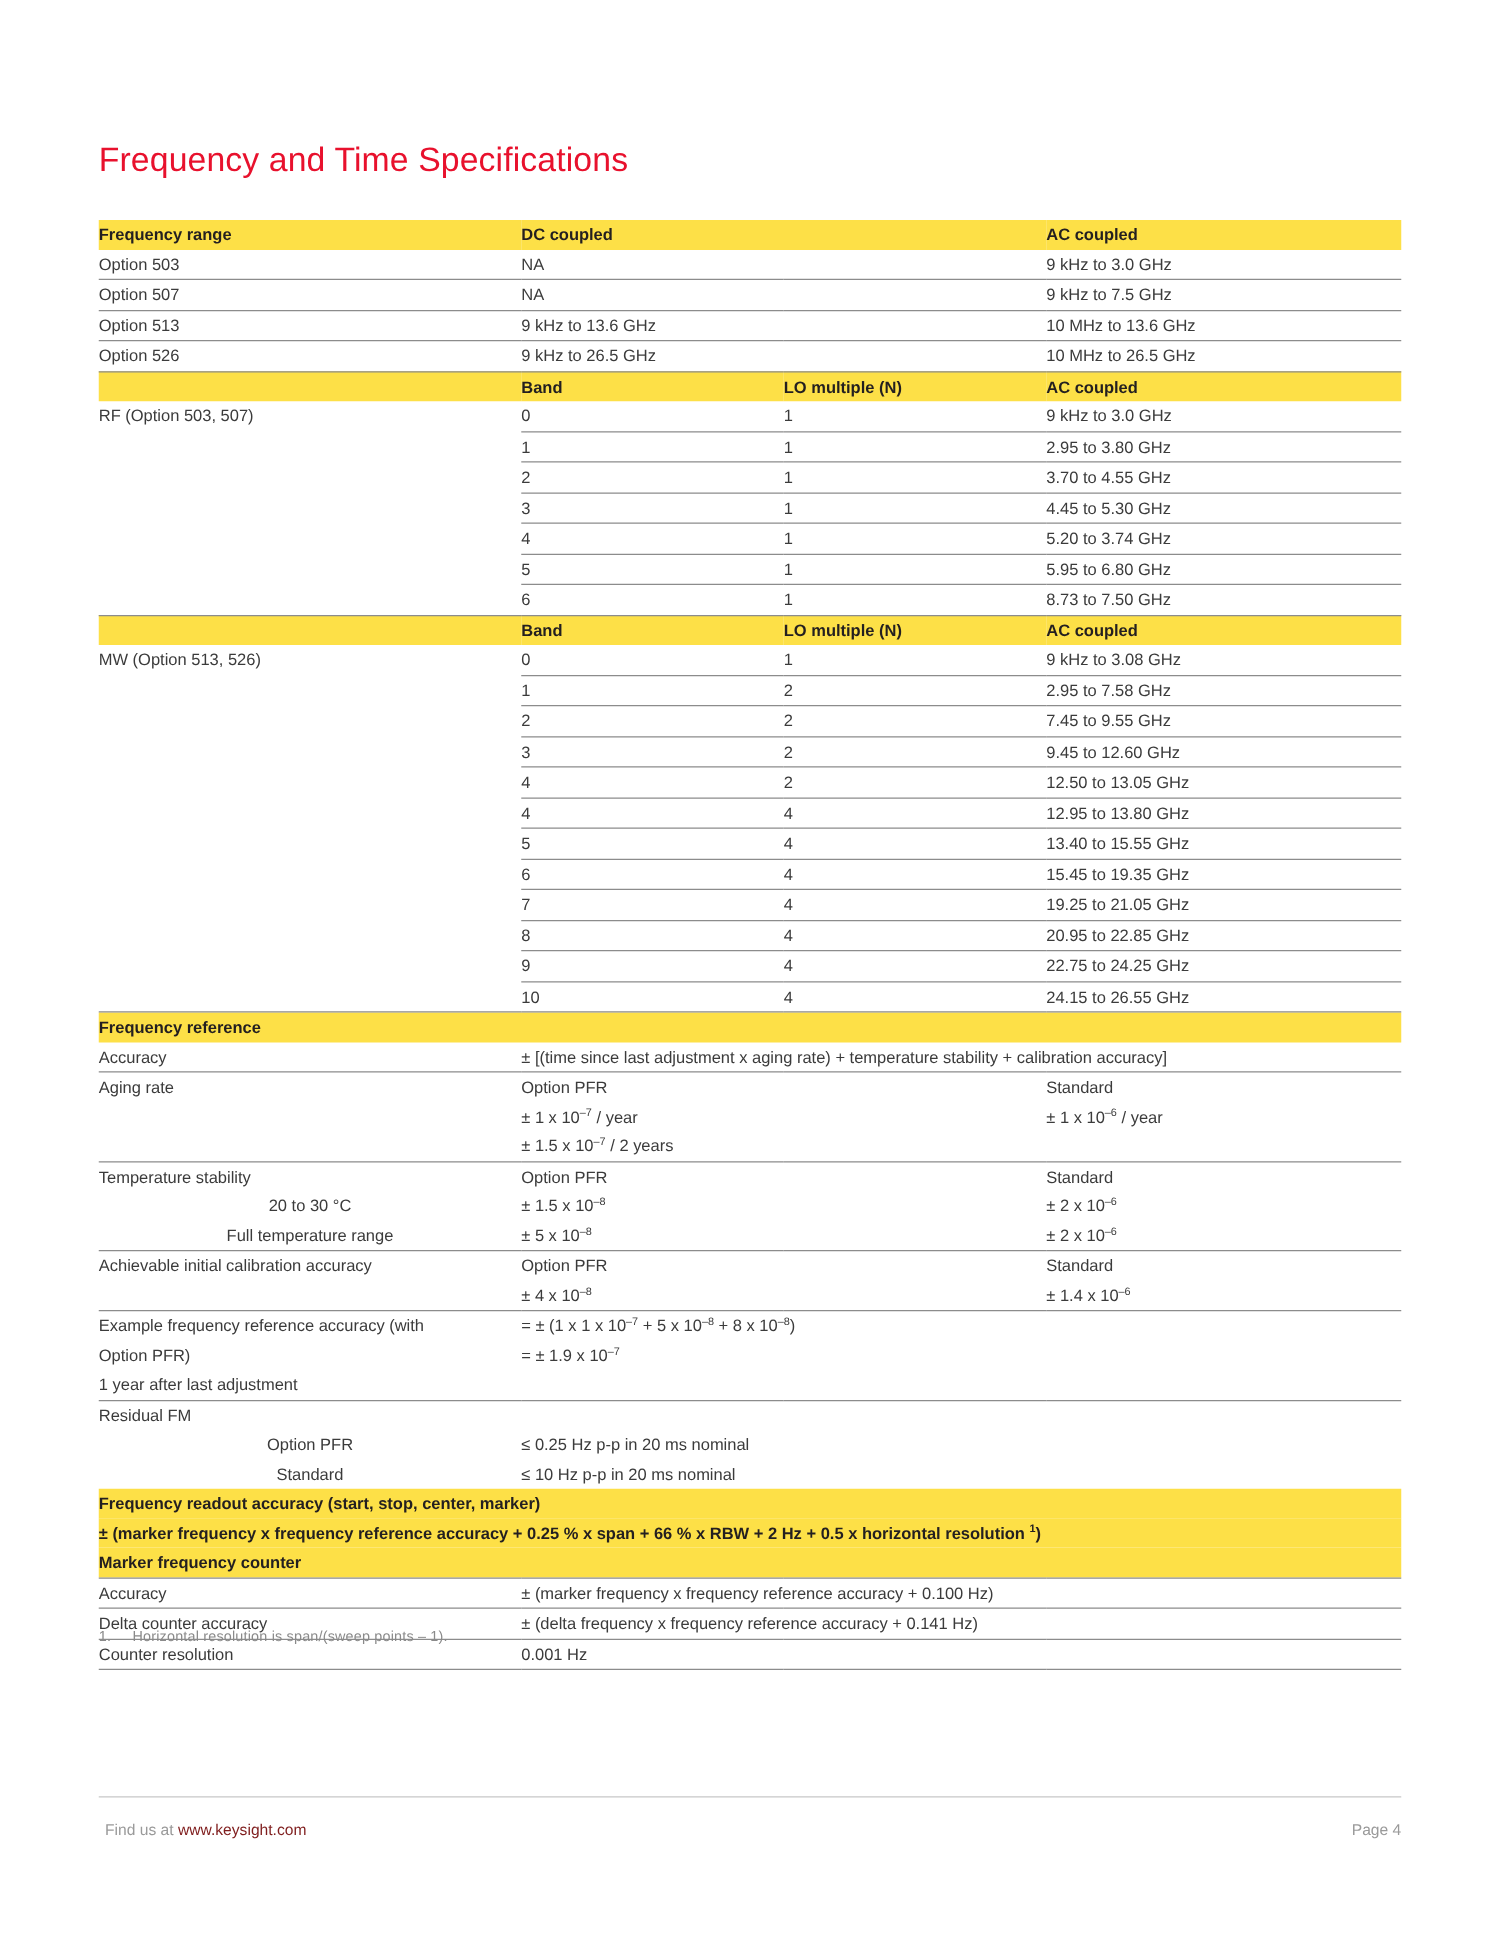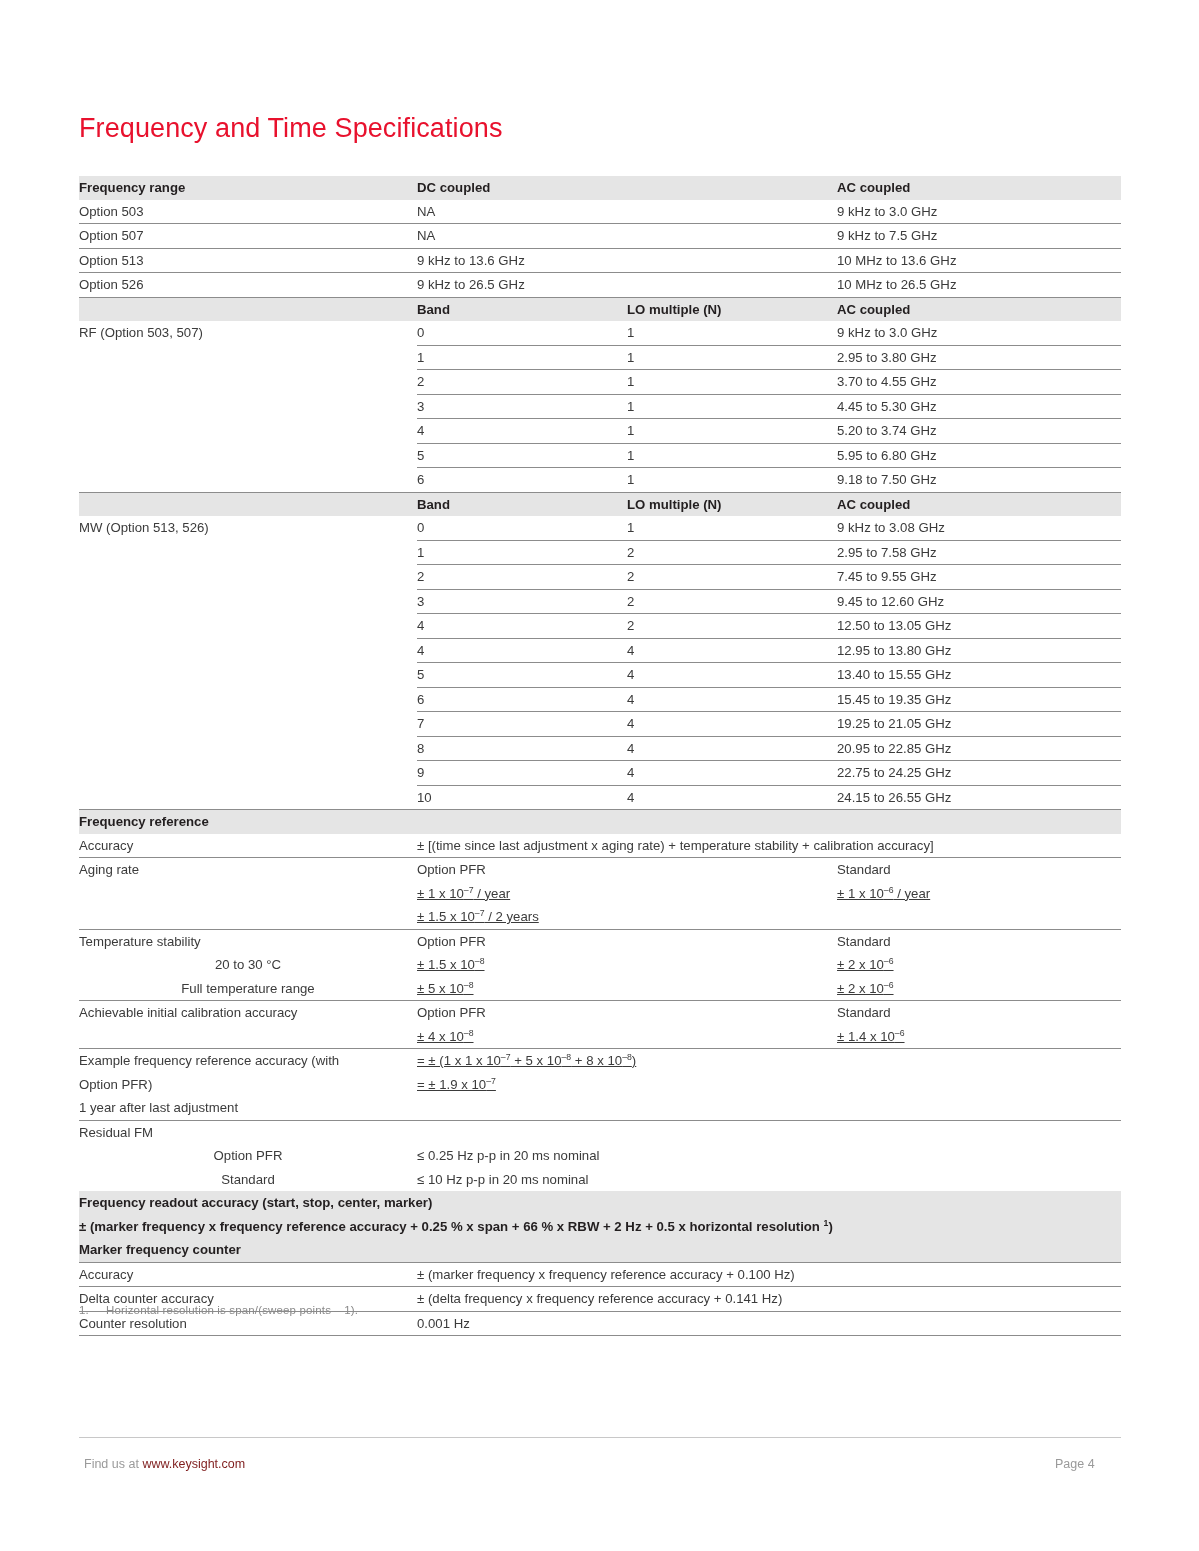--- a/index.html
+++ b/index.html
@@ -49,30 +49,30 @@
     color: #3b3b3b;
     font-weight: 400;
   }
   
   col.c1 { width: 338px; }
   col.c2 { width: 210px; }
   col.c3 { width: 210px; }
   col.c4 { width: 284px; }
 
   tr.hdr td {
-    background: #e5e5e5;
+    background: #fde047;
     font-weight: 700;
     color: #231f20;
   }
   tr.rule td {
     border-bottom: 1px solid #8c8c8c;
   }
   td.pad { padding-left: 3px; }
   td.indent1 { padding-left: 17px; text-align: center; }
-  .nowrap { white-space: nowrap; text-decoration: underline; }
+  .nowrap { white-space: nowrap; }
   sup { font-size: 0.66em; vertical-align: super; line-height: 0; }
 
   .footnote {
     position: absolute;
     left: 79px;
     top: 1304px;
     font-size: 11.5px;
     color: #8a8a8a;
     letter-spacing: 0.15px;
   }
@@ -97,21 +97,21 @@
   }
   .footer-left b {
     color: #7f1d1d;
     font-weight: 400;
   }
   .footer-right {
     position: absolute;
     left: 1055px;
     top: 1457px;
     width: 66px;
-    text-align: left;
+    text-align: right;
     font-size: 12.5px;
     color: #9a9a9a;
   }
 </style>
 </head>
 <body>
 
 <div class="page">
 
   <div class="title">Frequency and Time Specifications</div>
@@ -186,21 +186,21 @@
         <td class="pad">5.20 to 3.74 GHz</td>
       </tr>
       <tr class="rule">
         <td class="pad">5</td>
         <td class="pad">1</td>
         <td class="pad">5.95 to 6.80 GHz</td>
       </tr>
       <tr class="rule">
         <td class="pad">6</td>
         <td class="pad">1</td>
-        <td class="pad">9.18 to 7.50 GHz</td>
+        <td class="pad">8.73 to 7.50 GHz</td>
       </tr>
 
       <tr class="hdr">
         <td class="pad"></td>
         <td class="pad">Band</td>
         <td class="pad">LO multiple (N)</td>
         <td class="pad">AC coupled</td>
       </tr>
 
       <tr class="rule">

